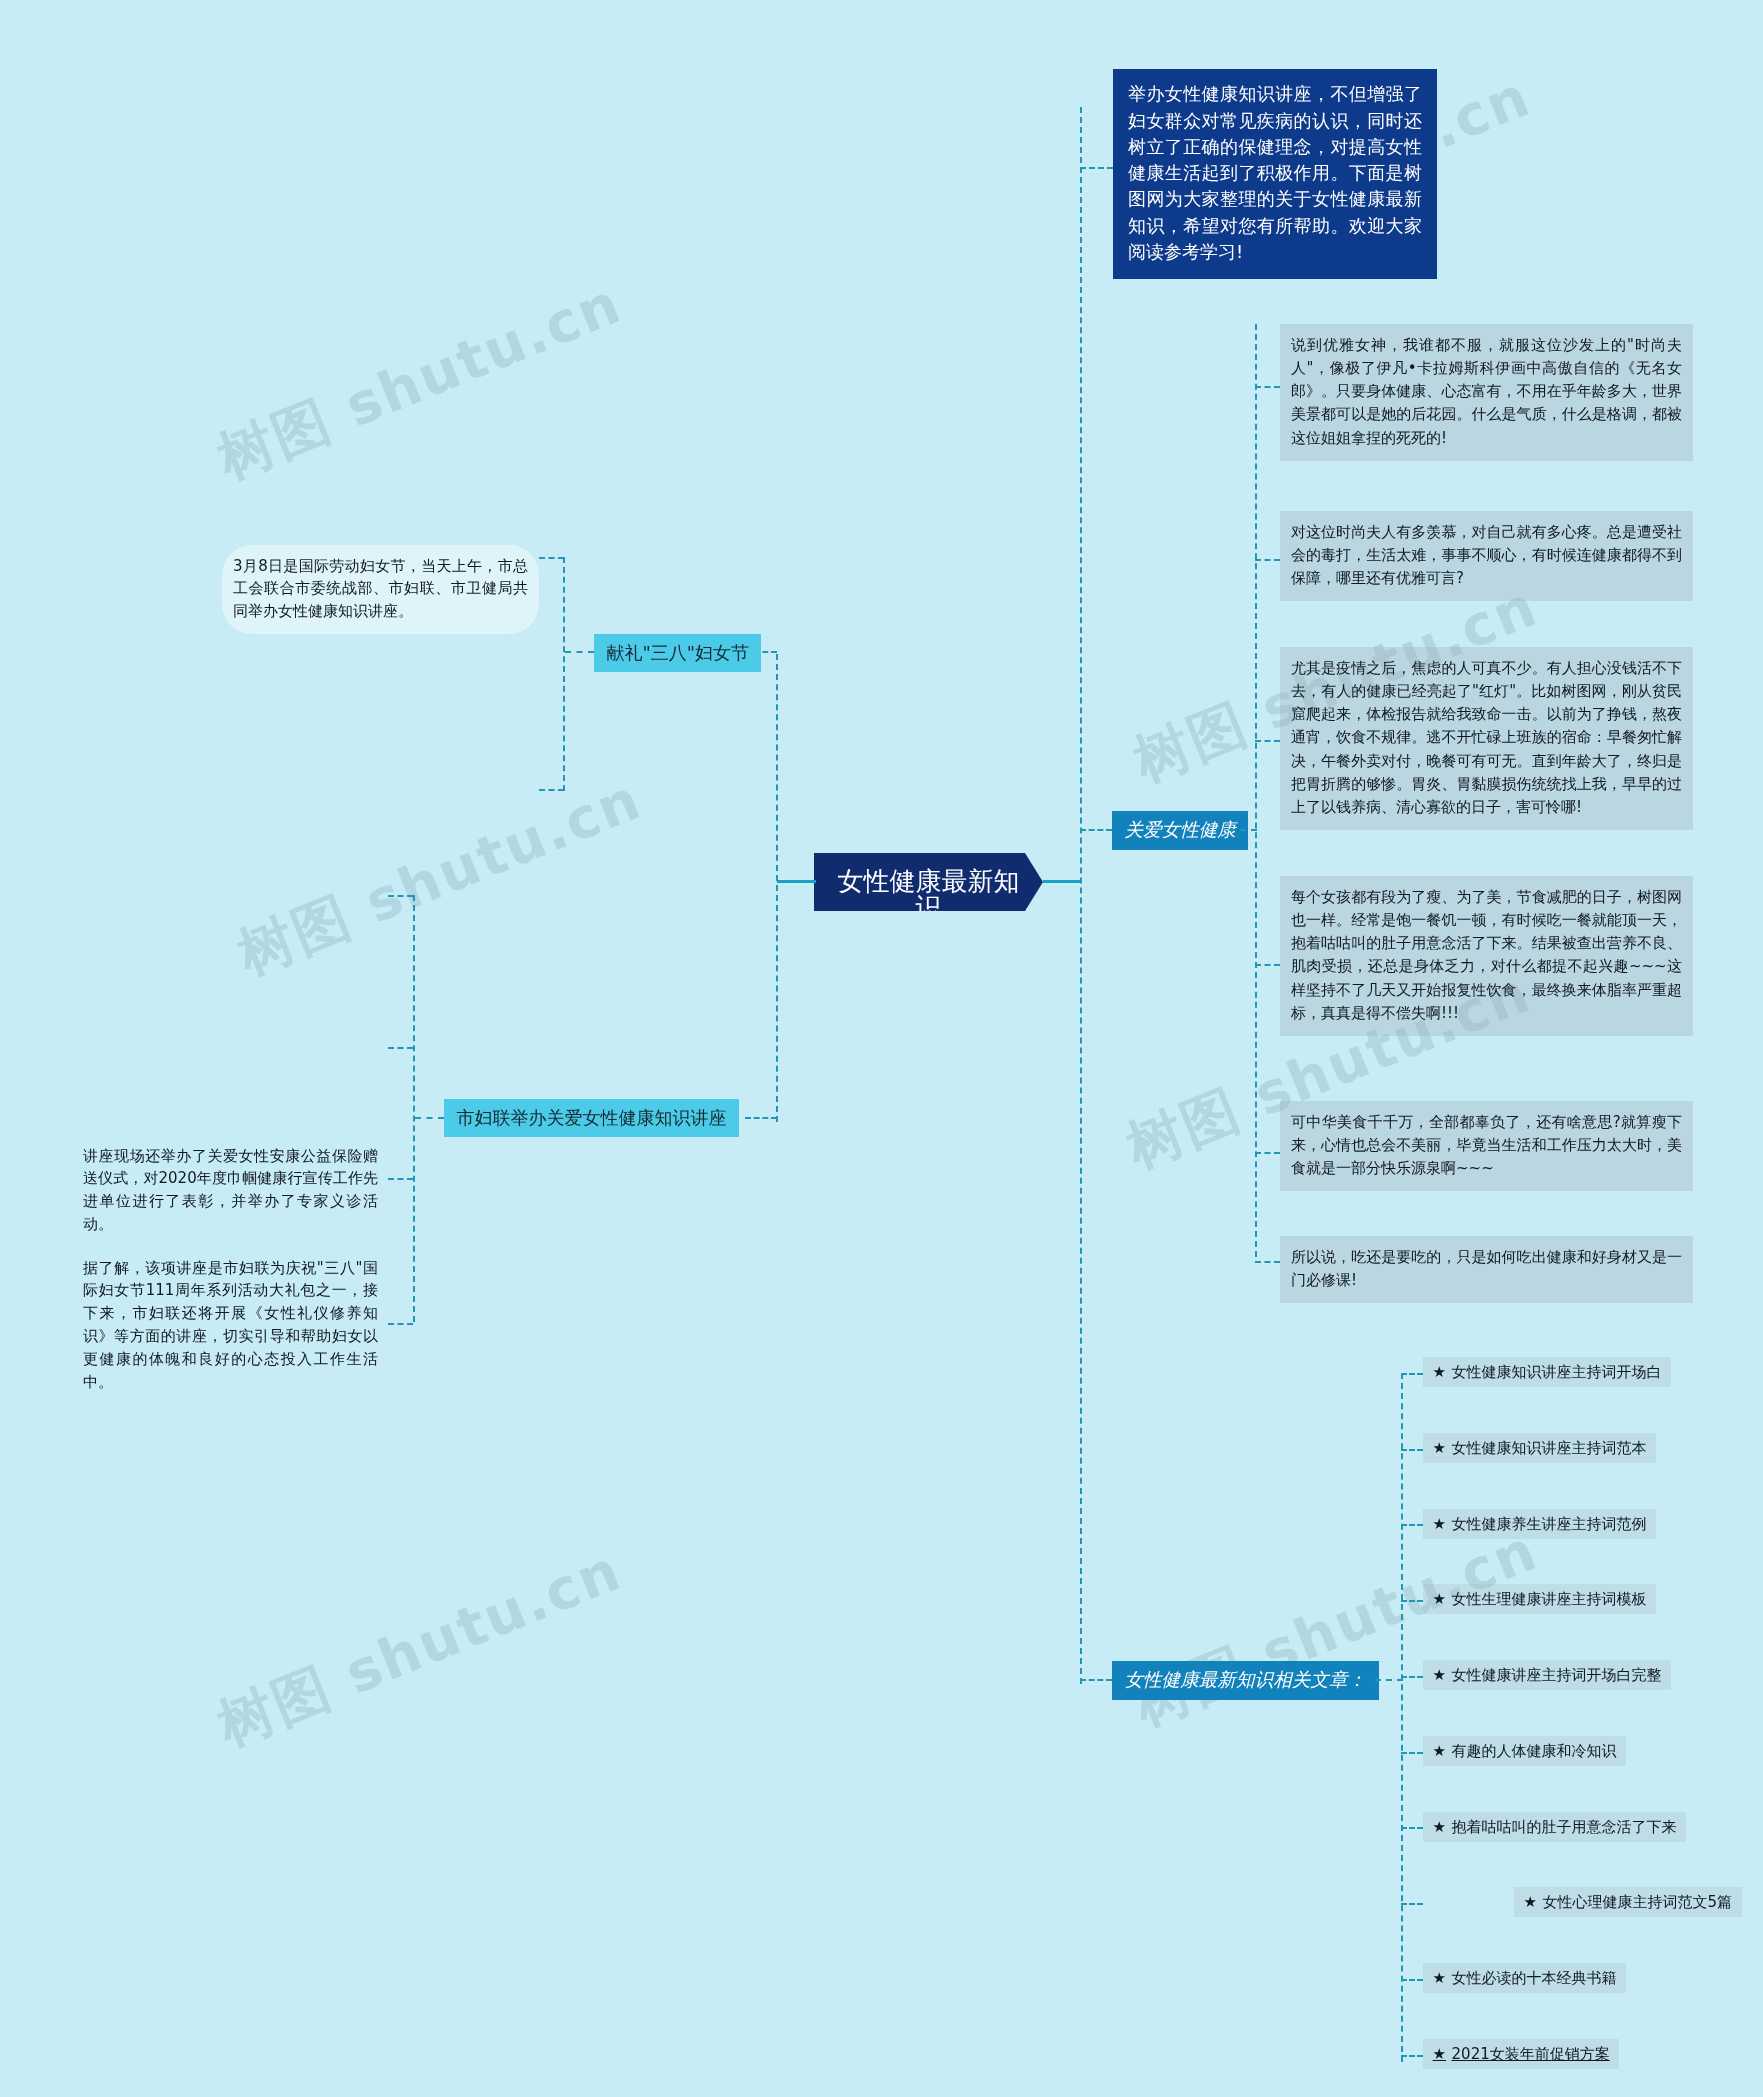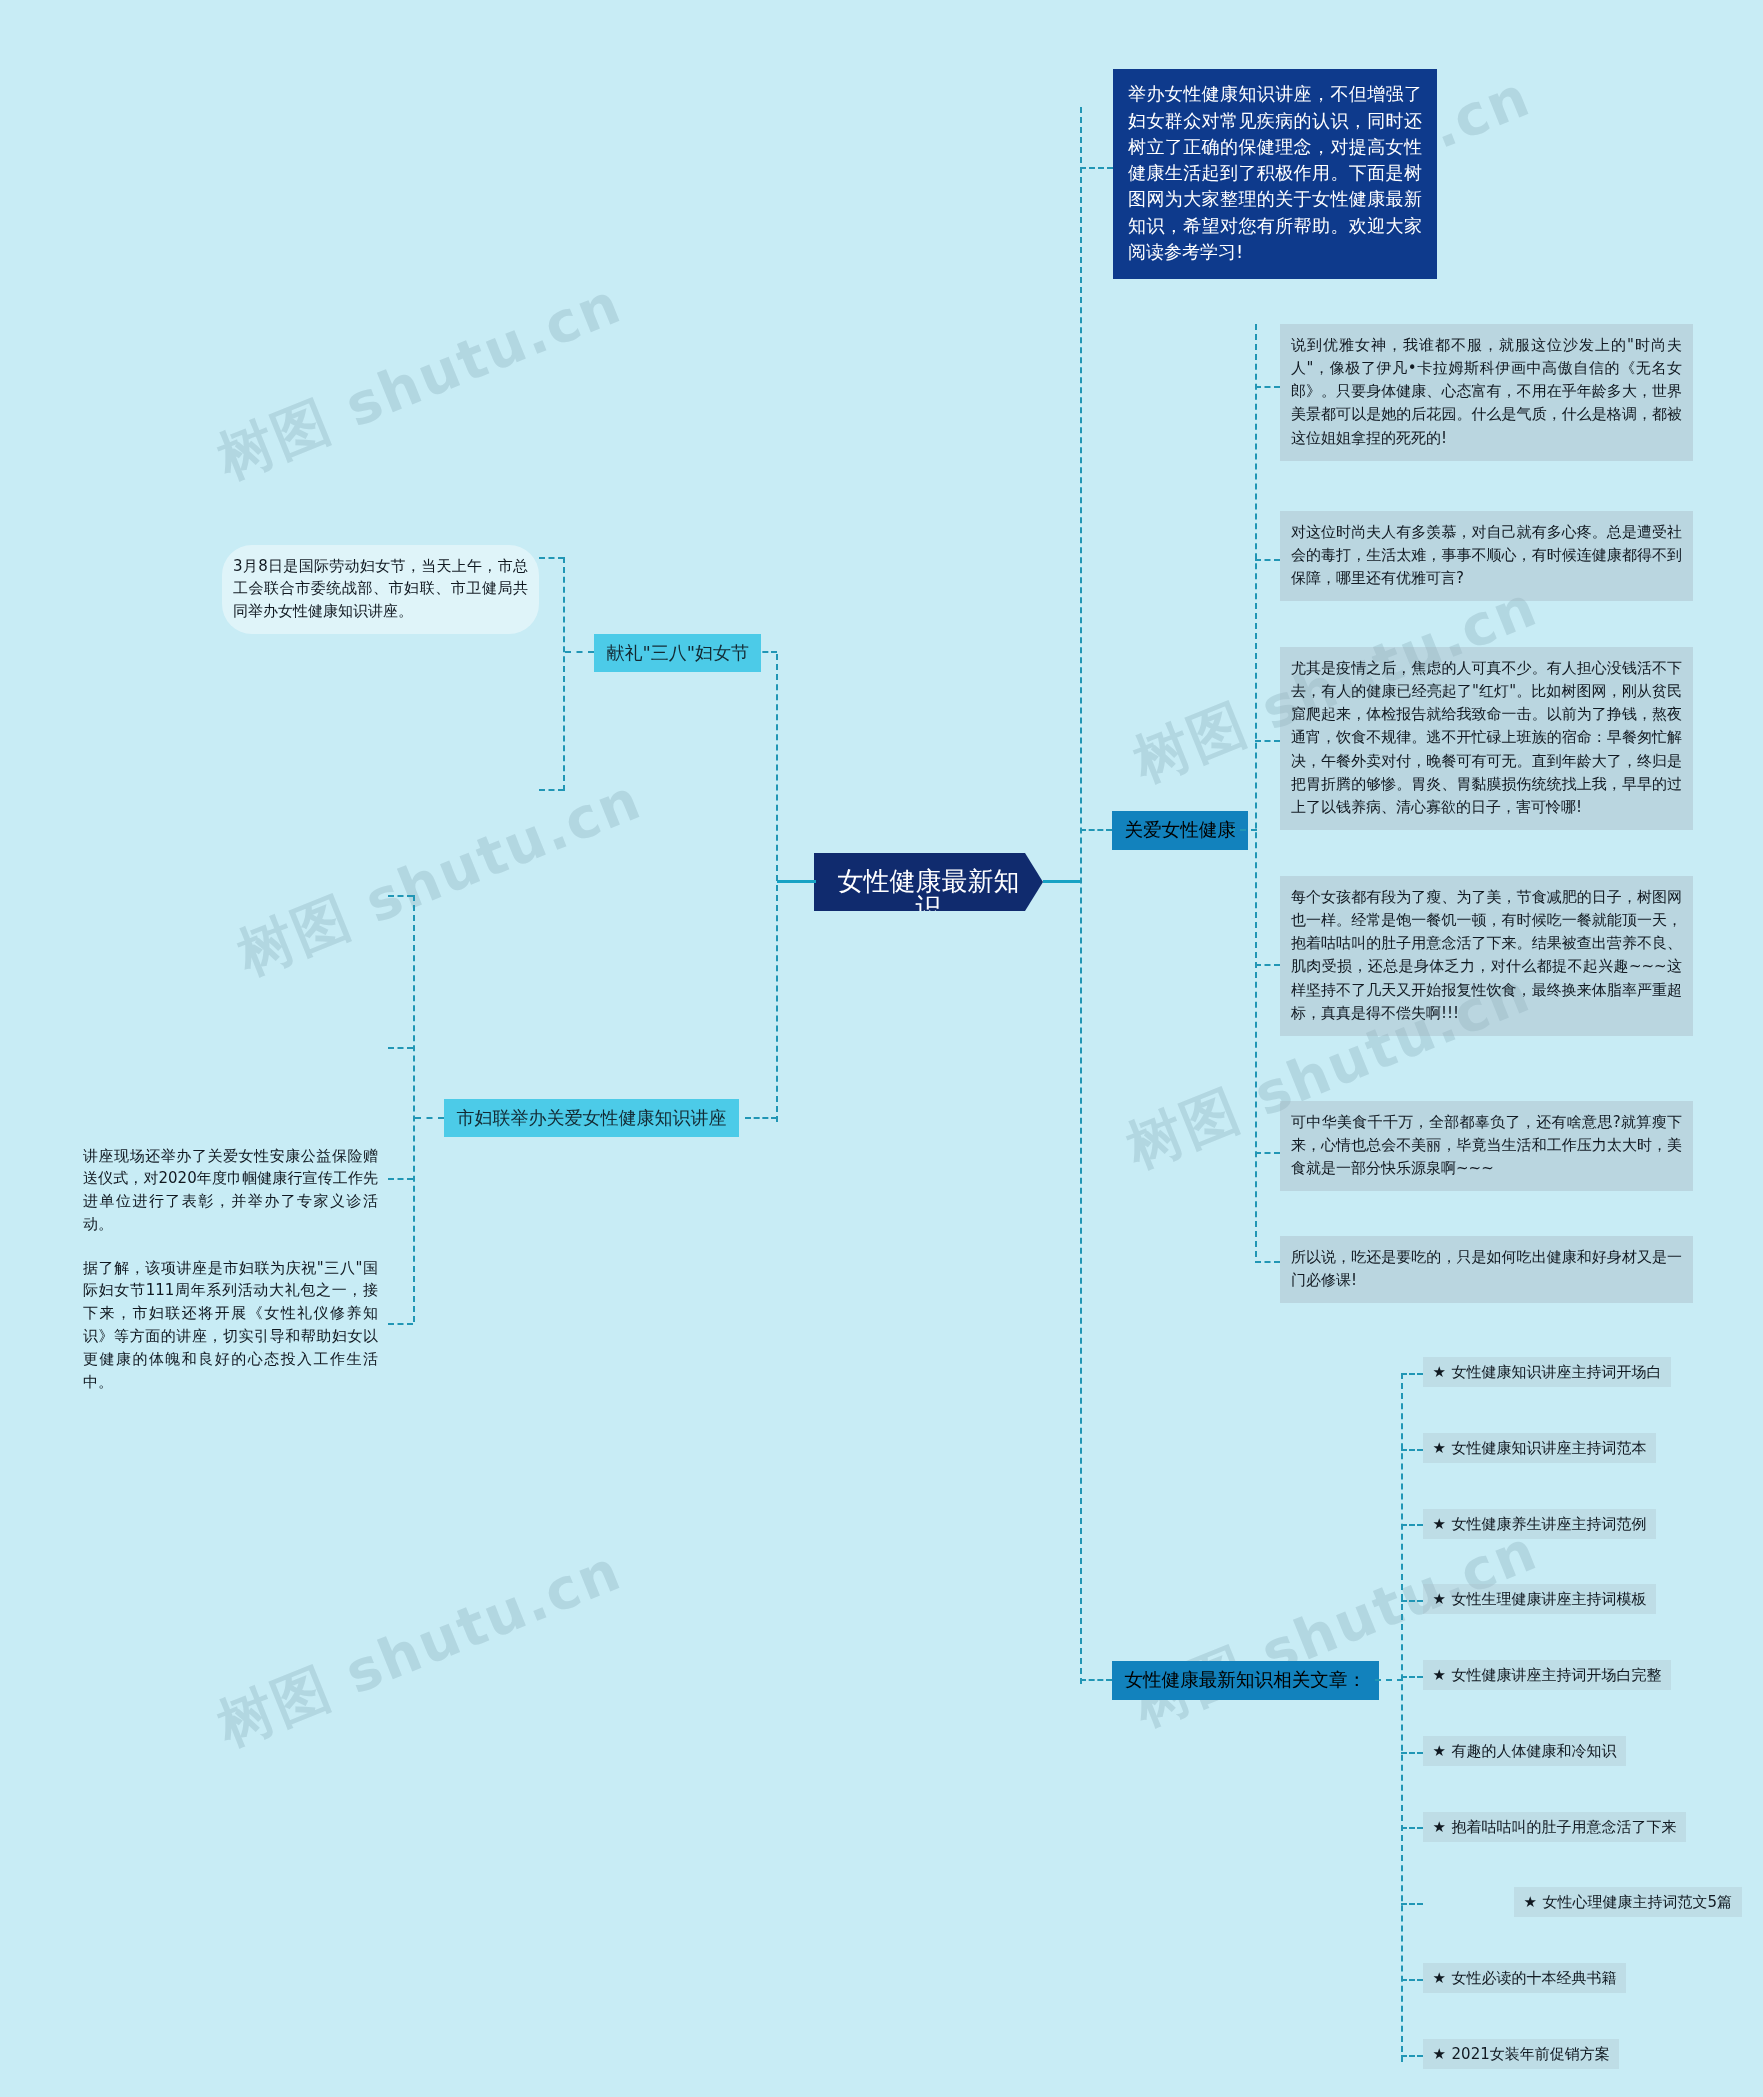--- a/index.html
+++ b/index.html
@@ -50,25 +50,26 @@
     background:#0e3a8c;
     color:#ffffff;
     font-size:18px;
     line-height:1.46;
     padding:12.4px 15px 13.8px 15px;
     text-align:justify;
   }
 
   .lvl1-blue{
     background:#1282bd;
-    color:#000000;
+    color:#ffffff;
     font-size:18.6px;
     line-height:1.2;
     padding:8.3px 12.4px;
     white-space:nowrap;
+    font-style:italic;
   }
 
   .lvl1-cyan{
     background:#4ccbe8;
     color:#132a33;
     font-size:18px;
     line-height:1.2;
     padding:8.3px 12.4px;
     white-space:nowrap;
   }
@@ -195,21 +196,21 @@
   <div class="node article" style="left:1483px;top:1887px;margin-left:31px;">
     <span class="star">★</span><span>女性心理健康主持词范文5篇</span>
   </div>
 
   <div class="hline" style="left:1401px;top:1979px;width:22px;"></div>
   <div class="node article" style="left:1423px;top:1963px;">
     <span class="star">★</span><span>女性必读的十本经典书籍</span>
   </div>
 
   <div class="hline" style="left:1401px;top:2055px;width:22px;"></div>
-  <div class="node article" style="left:1423px;top:2039px;">
+  <div class="node article" style="left:1423px;top:2039px;text-decoration:underline;">
     <span class="star">★</span><span>2021女装年前促销方案</span>
   </div>
 
   <div class="hline" style="left:745px;top:651px;width:32px;"></div>
   <div class="node lvl1-cyan" style="left:594px;top:634px;">献礼"三八"妇女节</div>
 
   <div class="hline" style="left:565px;top:651px;width:29px;"></div>
   <div class="vline" style="left:563px;top:557px;height:234px;"></div>
 
   <div class="hline" style="left:539px;top:557px;width:25px;"></div>

